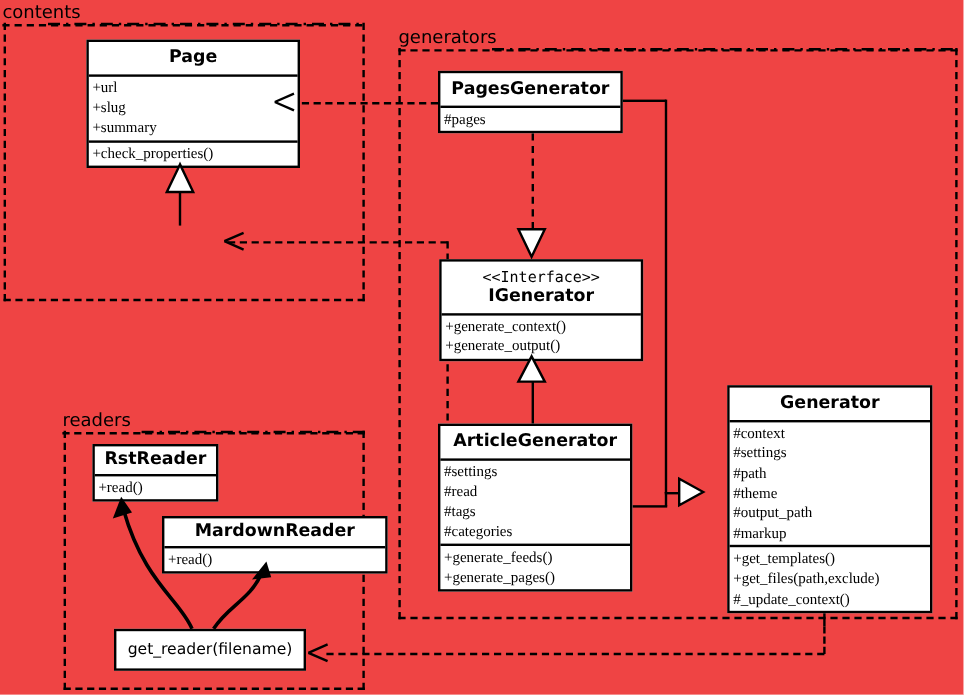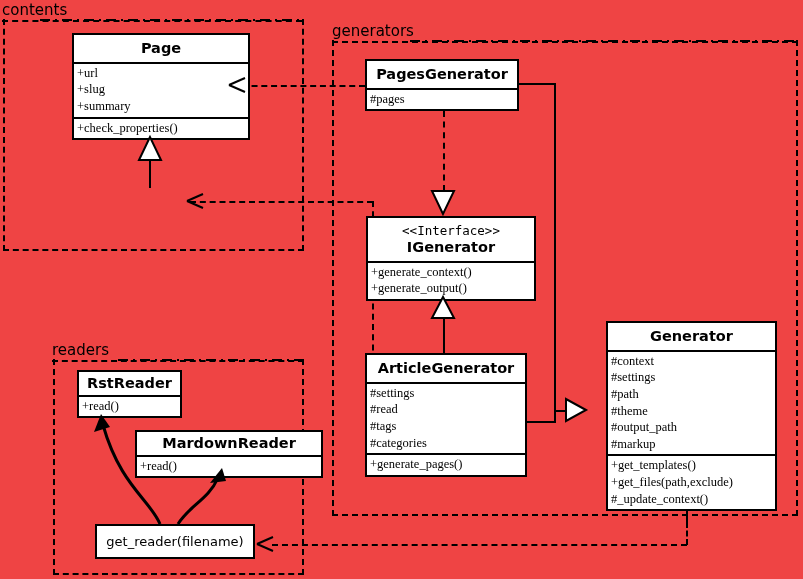--- a/index.html
+++ b/index.html
@@ -103,20 +103,21 @@
 
   <div class="cls" style="left:365px; top:353px; width:162px;">
     <div class="cls-name">ArticleGenerator</div>
     <div class="cls-sec">
       <div>#settings</div>
       <div>#read</div>
       <div>#tags</div>
       <div>#categories</div>
     </div>
     <div class="cls-sec">
+      <div>+generate_feeds()</div>
       <div>+generate_pages()</div>
     </div>
   </div>
 
   <div class="cls" style="left:606px; top:321px; width:171px;">
     <div class="cls-name">Generator</div>
     <div class="cls-sec">
       <div>#context</div>
       <div>#settings</div>
       <div>#path</div>

